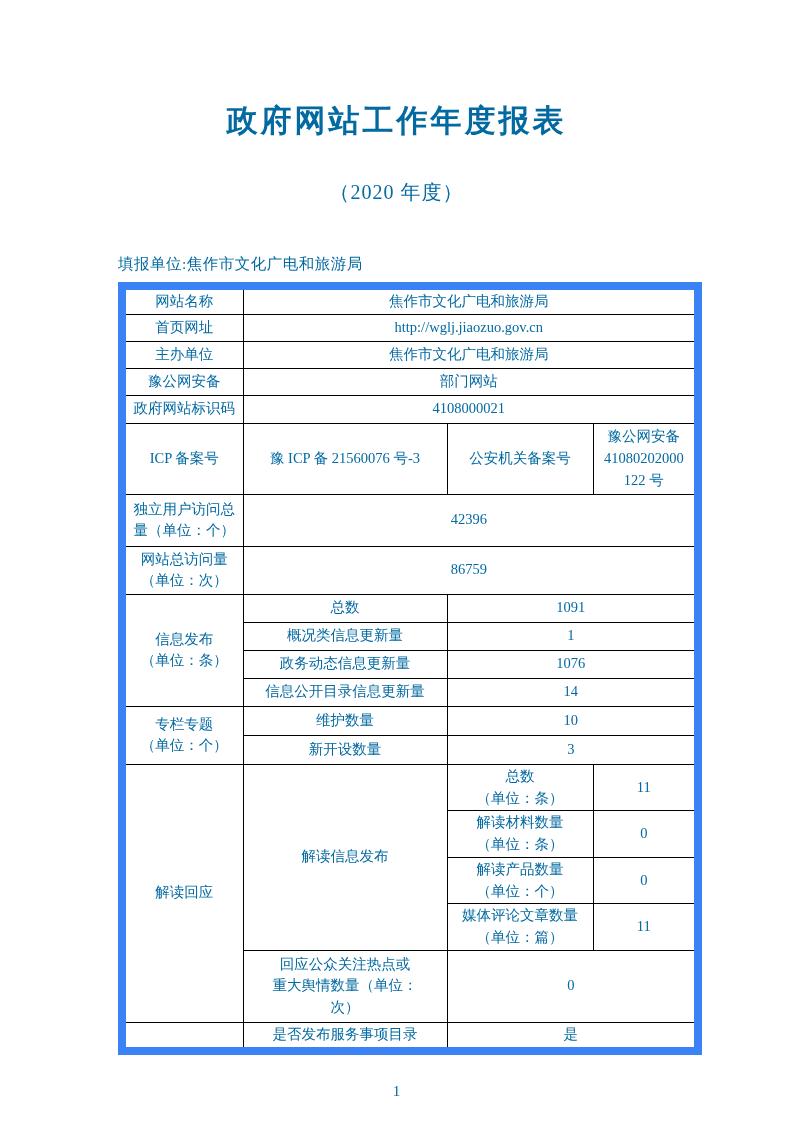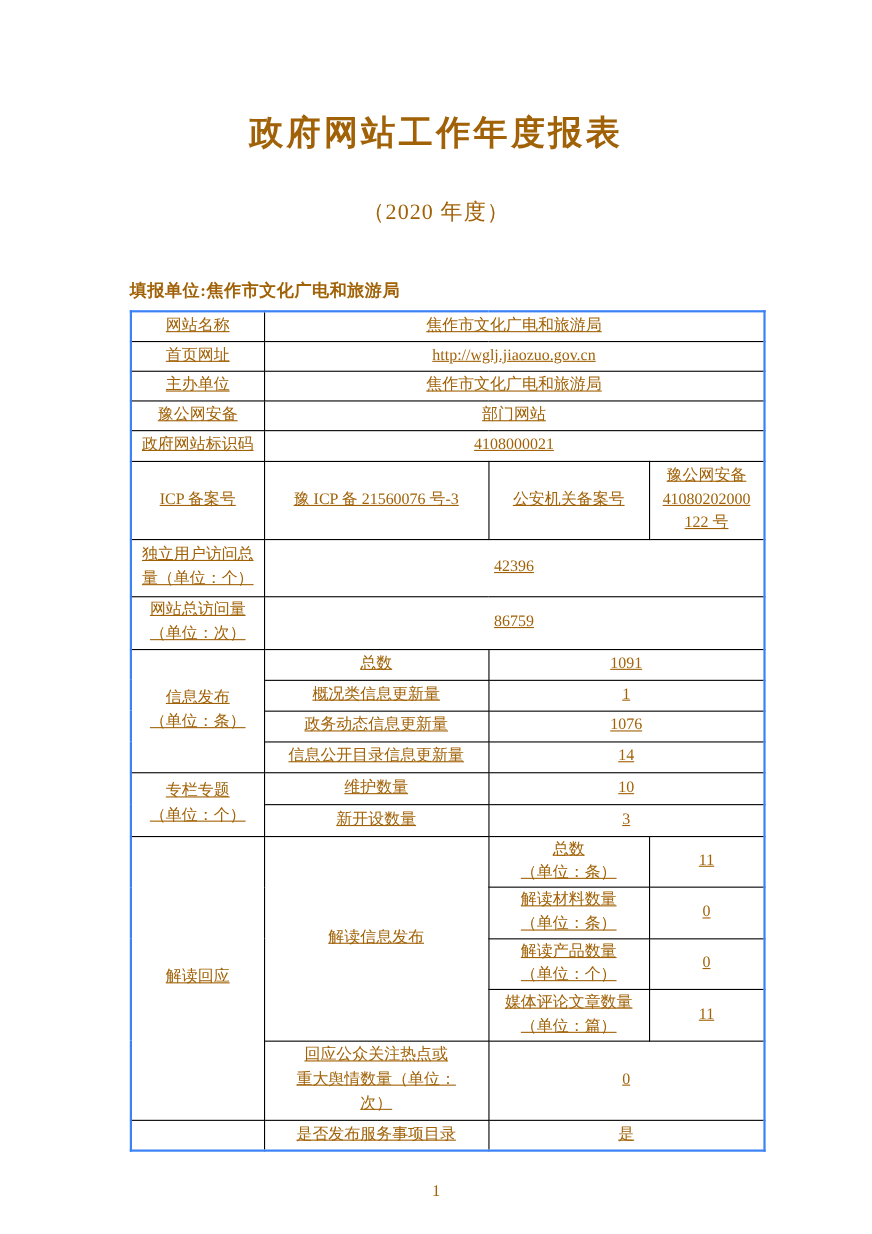--- a/index.html
+++ b/index.html
@@ -2,50 +2,49 @@
 <html><head>
 <meta charset="utf-8">
 <style>
   * { margin: 0; padding: 0; box-sizing: border-box; }
   html, body { background: #ffffff; }
   .page {
     position: relative;
     width: 793px;
     height: 1122px;
     background: #ffffff;
-    color: #a16207;
+    color: #0369a1;
     font-family: "Liberation Serif", "DejaVu Serif", serif;
     overflow: hidden;
   }
   .doc-title {
     padding-top: 100px;
     text-align: center;
     font-size: 31px;
     font-weight: bold;
     letter-spacing: 3px;
   }
   .doc-subtitle {
     margin-top: 37px;
     text-align: center;
     font-size: 20px;
     letter-spacing: 1px;
   }
   .unit-line {
     margin: 48px 16px 7px 118px;
     font-size: 15.5px;
-    font-weight: bold;
+    font-weight: normal;
     letter-spacing: 0.5px;
   }
   table.report {
     margin-left: 118px;
     width: 576px;
     border-collapse: collapse;
     table-layout: fixed;
-    border: 2px solid #3b82f6;
-    text-decoration: underline;
+    border: 8px solid #3b82f6;
   }
   table.report td {
     border: 1px solid #000;
     text-align: center;
     vertical-align: middle;
     font-size: 14.5px;
     line-height: 1.5;
     padding: 1px 3px;
     white-space: pre-line;
     overflow: hidden;

